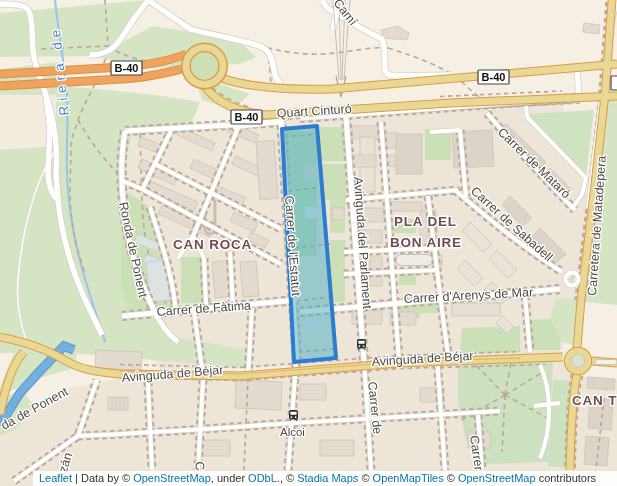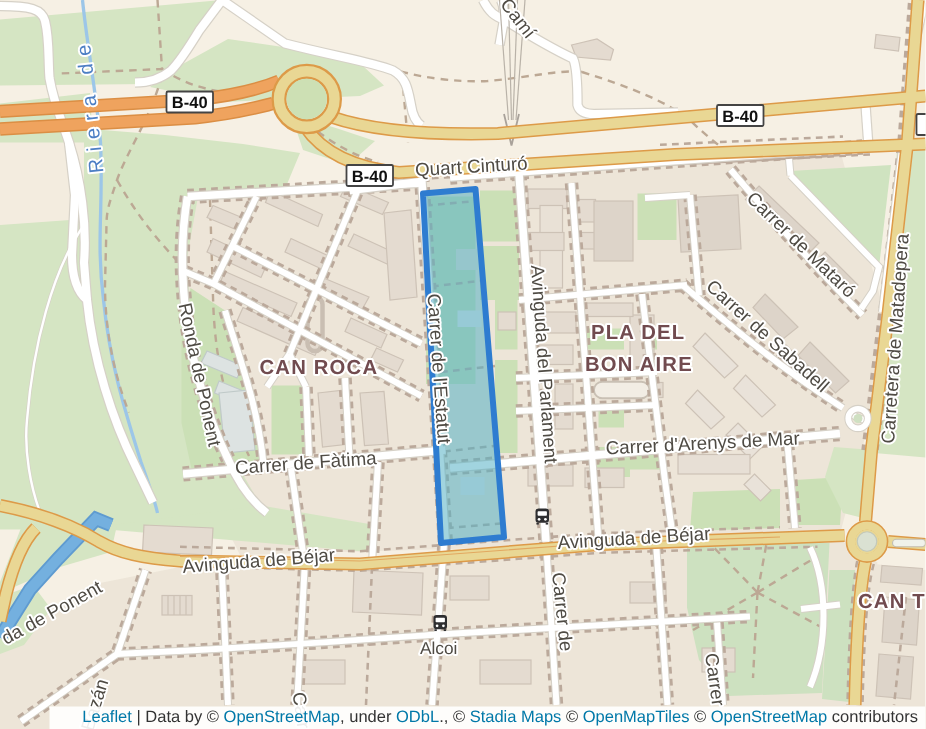--- a/index.html
+++ b/index.html
@@ -1,17 +1,17 @@
 <!DOCTYPE html>
 <html><head>
 <meta charset="utf-8">
 <style>
 html,body{margin:0;padding:0;background:#fff}
 #map{position:relative;width:617px;height:486px;overflow:hidden;font-family:"Liberation Sans",sans-serif}
-#attr{position:absolute;left:33px;right:0;bottom:0;background:rgba(255,255,255,.9);font-size:11px;color:#333;padding:1px 5px 2px 6px;white-space:nowrap;text-align:right}
+#attr{position:absolute;left:33px;right:0;bottom:0;background:rgba(255,255,255,.9);font-size:11px;color:#333;padding:1px 5px 2px 6px;white-space:nowrap;text-align:left}
 #attr a{color:#0078a8;text-decoration:none}
 </style>
 </head>
 <body>
 <div id="map">
 <svg width="617" height="486" viewBox="0 0 617 486">
 
 <rect x="0" y="0" width="617" height="486" fill="#f6f0e4"></rect>
 
 <g fill="#ede5d8" stroke="none">

